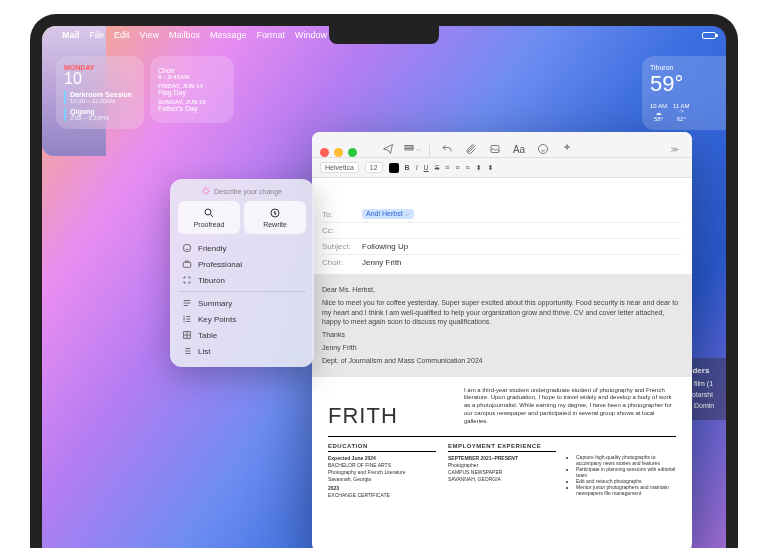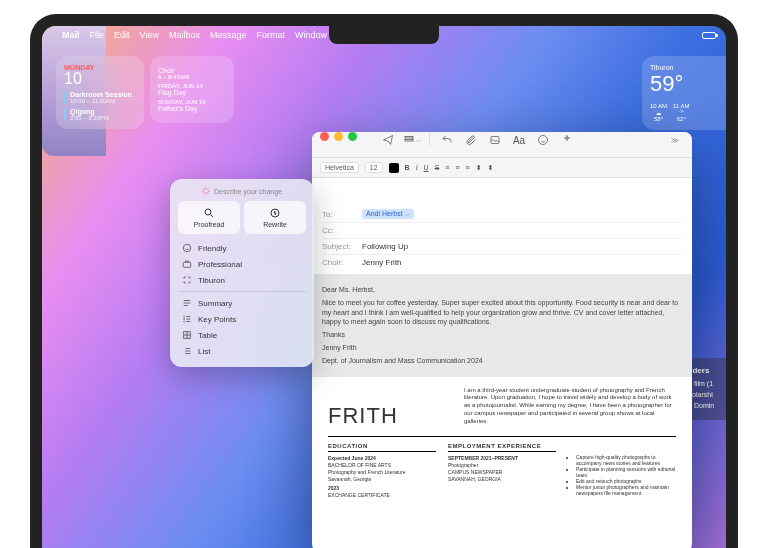--- a/index.html
+++ b/index.html
@@ -41,21 +41,21 @@
 .tool-pop .desc{text-align:center;font-size:7px;color:#888;margin-bottom:6px;display:flex;align-items:center;justify-content:center;gap:4px;}
 .tool-pop .sparkle{width:8px;height:8px;}
 .tool-pop .btns{display:flex;gap:4px;margin-bottom:6px;}
 .tool-pop .btn{flex:1;background:rgba(255,255,255,0.7);border-radius:6px;text-align:center;padding:6px 2px;font-size:7px;}
 .tool-pop .btn svg{width:12px;height:12px;margin:0 auto 2px;display:block;}
 .tool-pop .row{display:flex;align-items:center;gap:6px;padding:3px 4px;border-radius:4px;}
 .tool-pop .row svg{width:10px;height:10px;flex-shrink:0;}
 .tool-pop hr{border:none;border-top:1px solid rgba(0,0,0,0.1);margin:3px 0;}
 
 .mail{position:absolute;top:106px;left:270px;width:380px;height:420px;background:#fff;border-radius:8px;box-shadow:0 20px 60px rgba(0,0,0,0.4);z-index:25;overflow:hidden;font-size:8px;color:#333;}
-.mail .titlebar{height:26px;display:flex;align-items:flex-start;padding:0 8px;gap:6px;background:#f5f5f7;border-bottom:1px solid #e0e0e0;}
+.mail .titlebar{height:26px;display:flex;align-items:flex-end;padding:0 8px;gap:6px;background:#f5f5f7;border-bottom:1px solid #e0e0e0;}
 .mail .dots{display:flex;gap:5px;}
 .mail .dot{width:9px;height:9px;border-radius:50%;}
 .mail .dot.r{background:#ff5f57;}.mail .dot.y{background:#febc2e;}.mail .dot.g{background:#28c840;}
 .mail .tb-btn{width:18px;height:16px;display:flex;align-items:center;justify-content:center;color:#666;}
 .mail .tb-btn svg{width:12px;height:12px;}
 .mail .tb-sep{width:1px;height:14px;background:#ddd;margin:0 2px;}
 .mail .fmtbar{height:20px;display:flex;align-items:center;padding:0 8px;gap:6px;background:#f5f5f7;border-bottom:1px solid #e0e0e0;font-size:7px;color:#555;}
 .mail .fmtbar .sel{padding:1px 4px;border:1px solid #ddd;border-radius:3px;background:#fff;}
 .mail .fmtbar .sw{width:10px;height:10px;background:#000;border-radius:2px;}
 .mail .hdrs{padding:4px 10px;margin-top:24px;}

